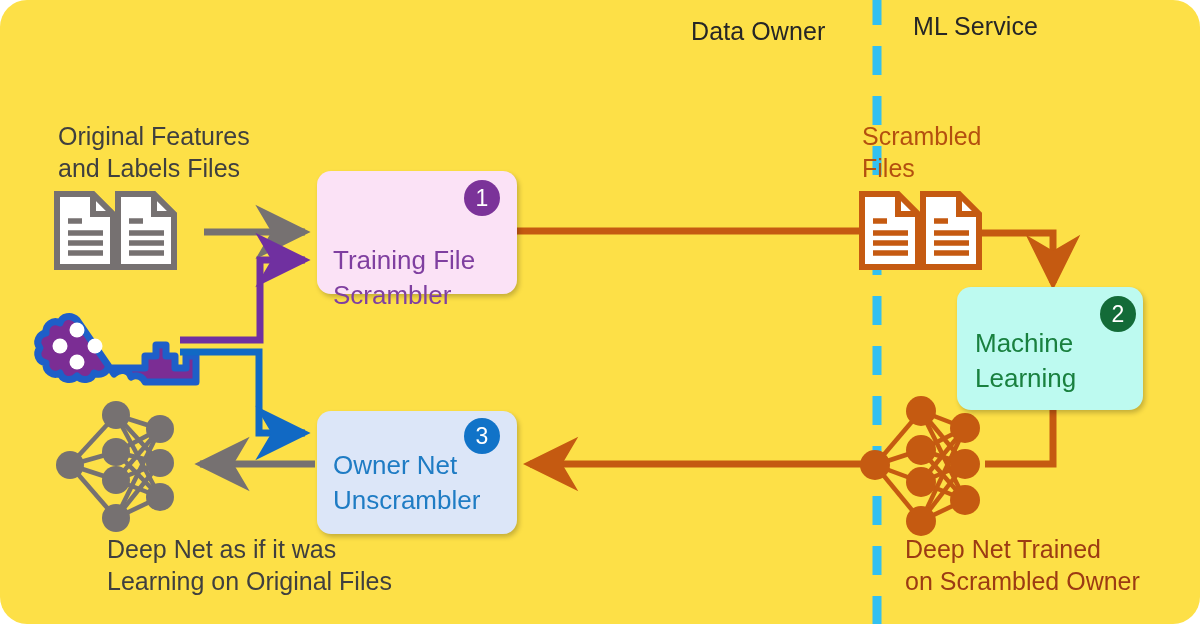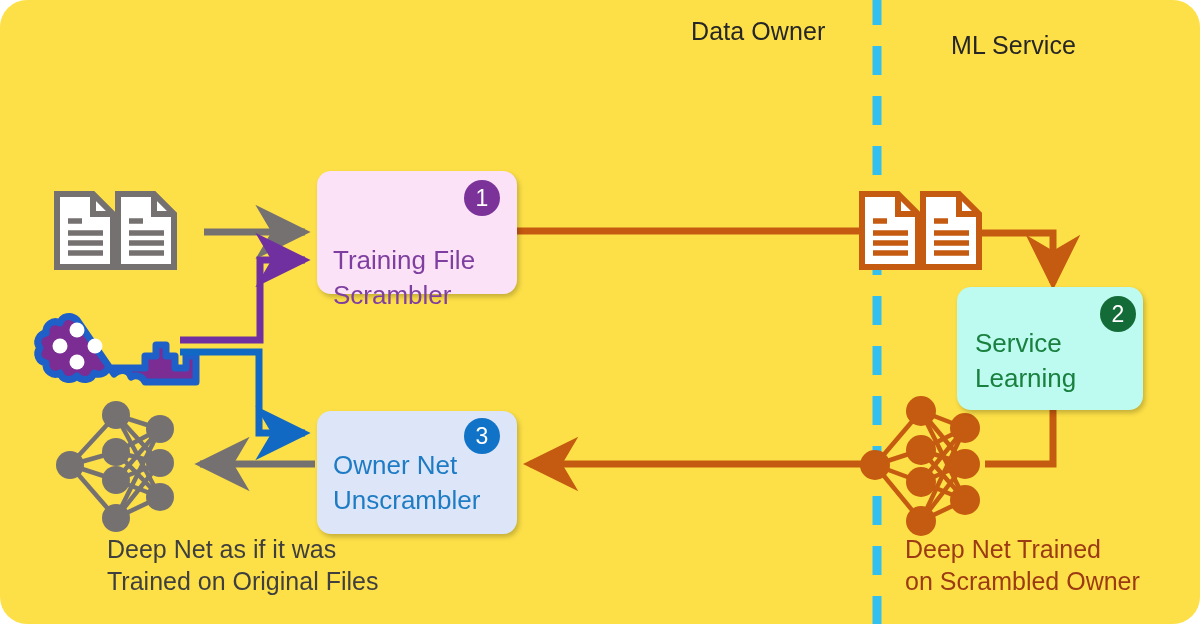--- a/index.html
+++ b/index.html
@@ -25,21 +25,21 @@
   
   .zone-label {
     position: absolute;
     font-size: 25px;
     color: #262626;
     font-family: "Liberation Sans", sans-serif;
     white-space: nowrap;
     letter-spacing: .1px;
   }
   #zone-data-owner { left: 691px; top: 17px; }
-  #zone-ml-service { left: 913px; top: 31px; margin-left: 38px; }
+  #zone-ml-service { left: 913px; top: 12px; }
 
   
   .text-block {
     position: absolute;
     font-size: 25px;
     line-height: 32px;
     color: #3a3a3a;
     white-space: pre;
     font-family: "Liberation Sans", sans-serif;
   }
@@ -275,32 +275,36 @@
 
     <g>
       <line x1="315" y1="464" x2="200" y2="464" stroke="#767171" stroke-width="7" marker-end="url(#arrowGrayL)"></line>
     </g>
 
   </svg>
 
   <div class="zone-label" id="zone-data-owner">Data Owner</div>
   <div class="zone-label" id="zone-ml-service">ML Service</div>
 
+  <div class="text-block" id="label-original-files">Original Features
+and Labels Files</div>
+  <div class="text-block" id="label-scrambled-files">Scrambled
+Files</div>
   <div class="text-block" id="label-deepnet-original">Deep Net as if it was
-Trained on Original Files</div>
+Learning on Original Files</div>
   <div class="text-block" id="label-deepnet-scrambled">Deep Net Trained
 on Scrambled Owner</div>
 
   <div class="proc-box" id="box-scrambler"></div>
   <div class="proc-label" id="box-scrambler-label">Training File
 Scrambler</div>
   <div class="badge" id="badge-1">1</div>
 
   <div class="proc-box" id="box-ml"></div>
-  <div class="proc-label" id="box-ml-label">Service
+  <div class="proc-label" id="box-ml-label">Machine
 Learning</div>
   <div class="badge" id="badge-2">2</div>
 
   <div class="proc-box" id="box-unscrambler"></div>
   <div class="proc-label" id="box-unscrambler-label">Owner Net
 Unscrambler</div>
   <div class="badge" id="badge-3">3</div>
 
 </div>
 

